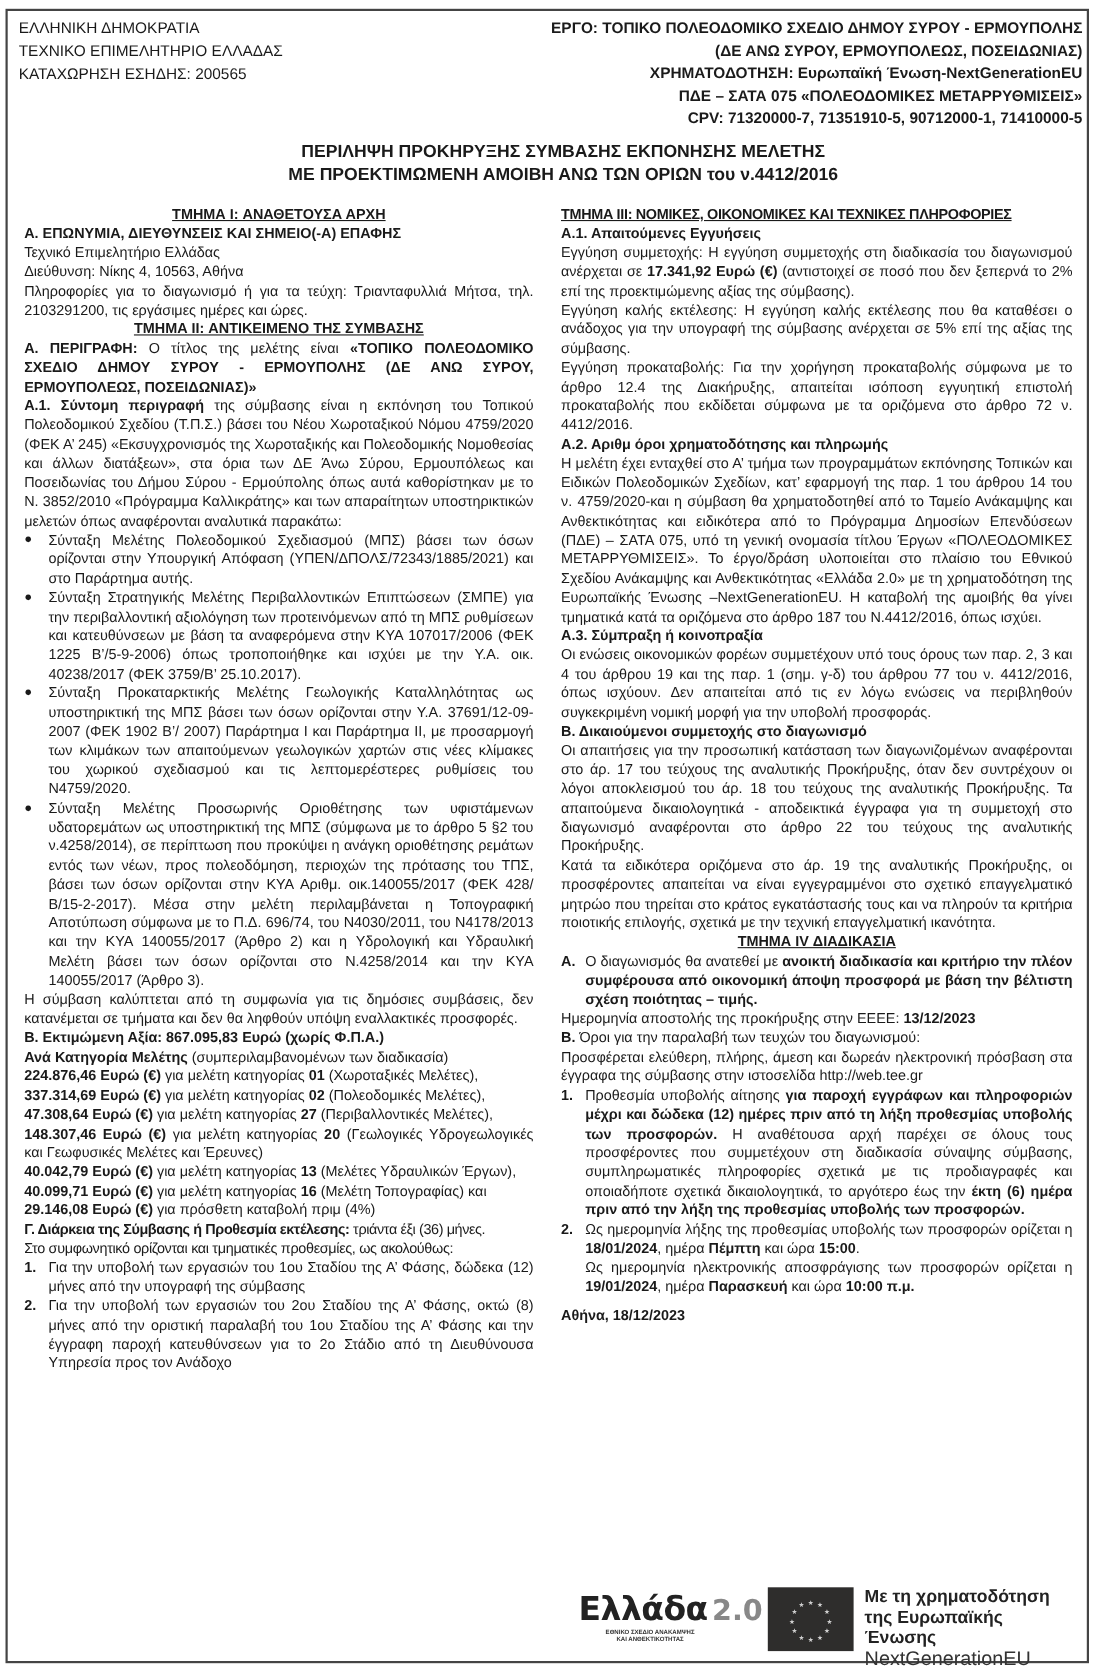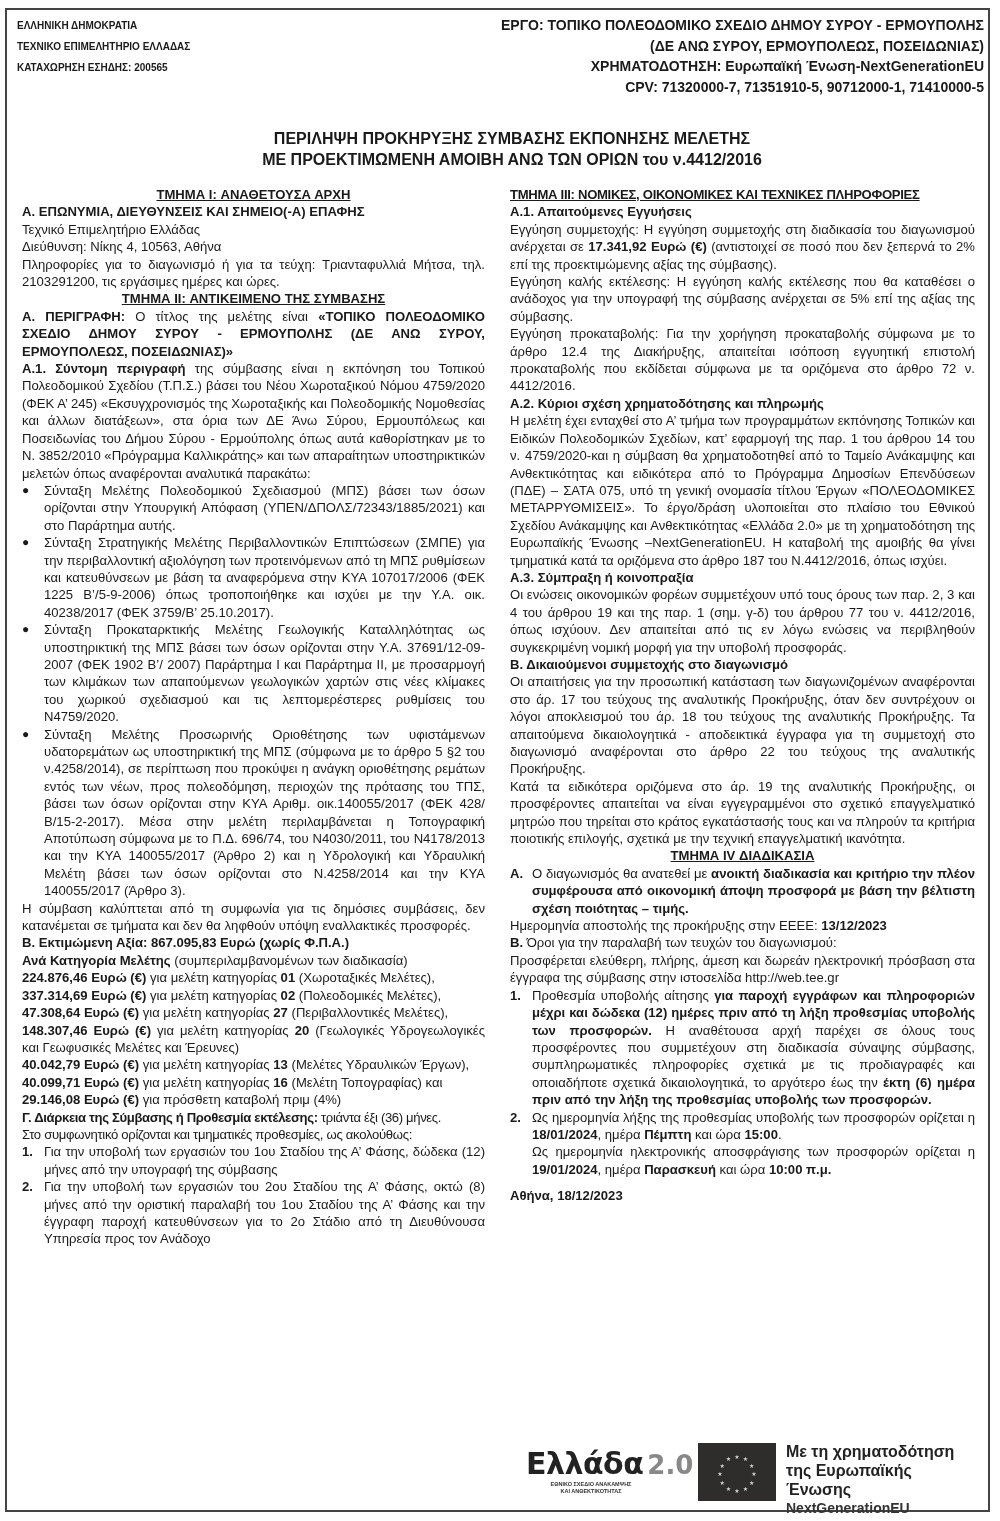--- a/index.html
+++ b/index.html
@@ -1,20 +1,20 @@
 <!DOCTYPE html>
 <html><head>
 <meta charset="utf-8">
 <style>
   html, body { margin:0; padding:0; background:#ffffff; }
   body { width:1000px; height:1521px; position:relative; overflow:hidden;
          font-family:"Liberation Sans", "DejaVu Sans", sans-serif; color:#1a1a1a; }
   .frame { position:absolute; left:5px; top:8px; width:985px; height:1504px;
            border:2px solid #444; box-sizing:border-box; }
-  .hdr-left { position:absolute; left:17px; top:15px; font-weight:bold; font-size:10px; line-height:21px; }
+  .hdr-left { position:absolute; left:17px; top:15px; font-weight:normal; font-size:14px; line-height:21px; }
   .hdr-right { position:absolute; right:16px; top:15px; width:560px; text-align:right;
                font-weight:bold; font-size:14px; line-height:20.5px; }
   .title { position:absolute; left:0; right:0; top:128px; text-align:center;
            font-weight:bold; font-size:16px; line-height:21px;padding-left:24px; }
   .col { position:absolute; top:186px; font-size:13.1px; line-height:17.4px; text-align:justify; }
   .col.left { left:22px; width:463px; }
   .col.right { left:510px; width:465px; }
   .sec-title { font-weight:bold; text-decoration:underline; text-align:center; }
   .sec-title.left-al { text-align:left; }
   .b { font-weight:bold; }
@@ -27,37 +27,38 @@
   .num .txt { flex:1; text-align:justify; }
   .indent { padding-left:22px; }
   .place { text-align:left; font-weight:bold; margin-top:9px; }
   .logos { position:absolute; top:1436px; left:520px; width:460px; height:70px; }
   .ellada { position:absolute; left:6px; top:10px; width:160px; }
   .ellada .word { font-size:30px; font-weight:bold; color:#222; letter-spacing:-0.5px; font-family:"DejaVu Sans", sans-serif; }
   .ellada .ver { font-size:26px; font-weight:bold; color:#888; margin-left:4px; font-family:"DejaVu Sans", sans-serif; }
   .ellada .sub { font-size:5.5px; line-height:6.5px; text-align:center; width:130px; font-weight:bold; color:#333; }
   .euflag { position:absolute; left:178px; top:7px; width:78px; height:58px; background:#2e2d2c; }
   .eutext { position:absolute; left:266px; top:6px; font-size:16px; line-height:19px; color:#222; font-weight:bold; }
-  .eutext .ng { font-size:14px; font-weight:bold; color:#333; }
+  .eutext .ng { font-size:18px; font-weight:normal; color:#333; }
 </style>
 </head>
 <body>
 
 <div class="frame"></div>
 
 <div class="hdr-left">
   <div>ΕΛΛΗΝΙΚΗ ΔΗΜΟΚΡΑΤΙΑ</div>
   <div>ΤΕΧΝΙΚΟ ΕΠΙΜΕΛΗΤΗΡΙΟ ΕΛΛΑΔΑΣ</div>
   <div>ΚΑΤΑΧΩΡΗΣΗ ΕΣΗΔΗΣ: 200565</div>
 </div>
 
 <div class="hdr-right">
   <div>ΕΡΓΟ: ΤΟΠΙΚΟ ΠΟΛΕΟΔΟΜΙΚΟ ΣΧΕΔΙΟ ΔΗΜΟΥ ΣΥΡΟΥ - ΕΡΜΟΥΠΟΛΗΣ</div>
   <div>(ΔΕ ΑΝΩ ΣΥΡΟΥ, ΕΡΜΟΥΠΟΛΕΩΣ, ΠΟΣΕΙΔΩΝΙΑΣ)</div>
   <div>ΧΡΗΜΑΤΟΔΟΤΗΣΗ: Ευρωπαϊκή Ένωση-NextGenerationEU</div>
+  <div>ΠΔΕ – ΣΑΤΑ 075 «ΠΟΛΕΟΔΟΜΙΚΕΣ ΜΕΤΑΡΡΥΘΜΙΣΕΙΣ»</div>
   <div>CPV: 71320000-7, 71351910-5, 90712000-1, 71410000-5</div>
 </div>
 
 <div class="title">
   <div>ΠΕΡΙΛΗΨΗ ΠΡΟΚΗΡΥΞΗΣ ΣΥΜΒΑΣΗΣ ΕΚΠΟΝΗΣΗΣ ΜΕΛΕΤΗΣ</div>
   <div>ΜΕ ΠΡΟΕΚΤΙΜΩΜΕΝΗ ΑΜΟΙΒΗ ΑΝΩ ΤΩΝ ΟΡΙΩΝ του ν.4412/2016</div>
 </div>
 
 <div class="col left">
   <div class="sec-title">ΤΜΗΜΑ I: ΑΝΑΘΕΤΟΥΣΑ ΑΡΧΗ</div>
@@ -110,21 +111,21 @@
       <span class="txt">Για την υποβολή των εργασιών του 2ου Σταδίου της Α’ Φάσης, οκτώ (8) μήνες από την οριστική παραλαβή του 1ου Σταδίου της Α’ Φάσης και την έγγραφη παροχή κατευθύνσεων για το 2ο Στάδιο από τη Διευθύνουσα Υπηρεσία προς τον Ανάδοχο</span>
     </div>
 </div>
 
 <div class="col right">
   <div class="sec-title left-al" style="letter-spacing:-0.3px;">ΤΜΗΜΑ III: ΝΟΜΙΚΕΣ, ΟΙΚΟΝΟΜΙΚΕΣ ΚΑΙ ΤΕΧΝΙΚΕΣ ΠΛΗΡΟΦΟΡΙΕΣ</div>
   <p class="b">Α.1. Απαιτούμενες Εγγυήσεις</p>
   <p><span>Εγγύηση συμμετοχής: Η εγγύηση συμμετοχής στη διαδικασία του διαγωνισμού ανέρχεται σε </span><span class="b">17.341,92 Ευρώ (€)</span><span> (αντιστοιχεί σε ποσό που δεν ξεπερνά το 2% επί της προεκτιμώμενης αξίας της σύμβασης).</span></p>
   <p>Εγγύηση καλής εκτέλεσης: Η εγγύηση καλής εκτέλεσης που θα καταθέσει ο ανάδοχος για την υπογραφή της σύμβασης ανέρχεται σε 5% επί της αξίας της σύμβασης.</p>
   <p>Εγγύηση προκαταβολής: Για την χορήγηση προκαταβολής σύμφωνα με το άρθρο 12.4 της Διακήρυξης, απαιτείται ισόποση εγγυητική επιστολή προκαταβολής που εκδίδεται σύμφωνα με τα οριζόμενα στο άρθρο 72 ν. 4412/2016.</p>
-  <p class="b">Α.2. Κύριοι σχέση χρηματοδότησης και πληρωμής</p>
+  <p class="b">Α.2. Αριθμ όροι χρηματοδότησης και πληρωμής</p>
   <p>Η μελέτη έχει ενταχθεί στο Α’ τμήμα των προγραμμάτων εκπόνησης Τοπικών και Ειδικών Πολεοδομικών Σχεδίων, κατ’ εφαρμογή της παρ. 1 του άρθρου 14 του ν. 4759/2020-και η σύμβαση θα χρηματοδοτηθεί από το Ταμείο Ανάκαμψης και Ανθεκτικότητας και ειδικότερα από το Πρόγραμμα Δημοσίων Επενδύσεων (ΠΔΕ) – ΣΑΤΑ 075, υπό τη γενική ονομασία τίτλου Έργων «ΠΟΛΕΟΔΟΜΙΚΕΣ ΜΕΤΑΡΡΥΘΜΙΣΕΙΣ». Το έργο/δράση υλοποιείται στο πλαίσιο του Εθνικού Σχεδίου Ανάκαμψης και Ανθεκτικότητας «Ελλάδα 2.0» με τη χρηματοδότηση της Ευρωπαϊκής Ένωσης –NextGenerationEU. Η καταβολή της αμοιβής θα γίνει τμηματικά κατά τα οριζόμενα στο άρθρο 187 του Ν.4412/2016, όπως ισχύει.</p>
   <p class="b">Α.3. Σύμπραξη ή κοινοπραξία</p>
   <p>Οι ενώσεις οικονομικών φορέων συμμετέχουν υπό τους όρους των παρ. 2, 3 και 4 του άρθρου 19 και της παρ. 1 (σημ. γ-δ) του άρθρου 77 του ν. 4412/2016, όπως ισχύουν. Δεν απαιτείται από τις εν λόγω ενώσεις να περιβληθούν συγκεκριμένη νομική μορφή για την υποβολή προσφοράς.</p>
   <p class="b">Β. Δικαιούμενοι συμμετοχής στο διαγωνισμό</p>
   <p>Οι απαιτήσεις για την προσωπική κατάσταση των διαγωνιζομένων αναφέρονται στο άρ. 17 του τεύχους της αναλυτικής Προκήρυξης, όταν δεν συντρέχουν οι λόγοι αποκλεισμού του άρ. 18 του τεύχους της αναλυτικής Προκήρυξης. Τα απαιτούμενα δικαιολογητικά - αποδεικτικά έγγραφα για τη συμμετοχή στο διαγωνισμό αναφέρονται στο άρθρο 22 του τεύχους της αναλυτικής Προκήρυξης.</p>
   <p>Κατά τα ειδικότερα οριζόμενα στο άρ. 19 της αναλυτικής Προκήρυξης, οι προσφέροντες απαιτείται να είναι εγγεγραμμένοι στο σχετικό επαγγελματικό μητρώο που τηρείται στο κράτος εγκατάστασής τους και να πληρούν τα κριτήρια ποιοτικής επιλογής, σχετικά με την τεχνική επαγγελματική ικανότητα.</p>
 
   <div class="sec-title">ΤΜΗΜΑ IV ΔΙΑΔΙΚΑΣΙΑ</div>
   <div class="num">
       <span class="n">Α.</span>

